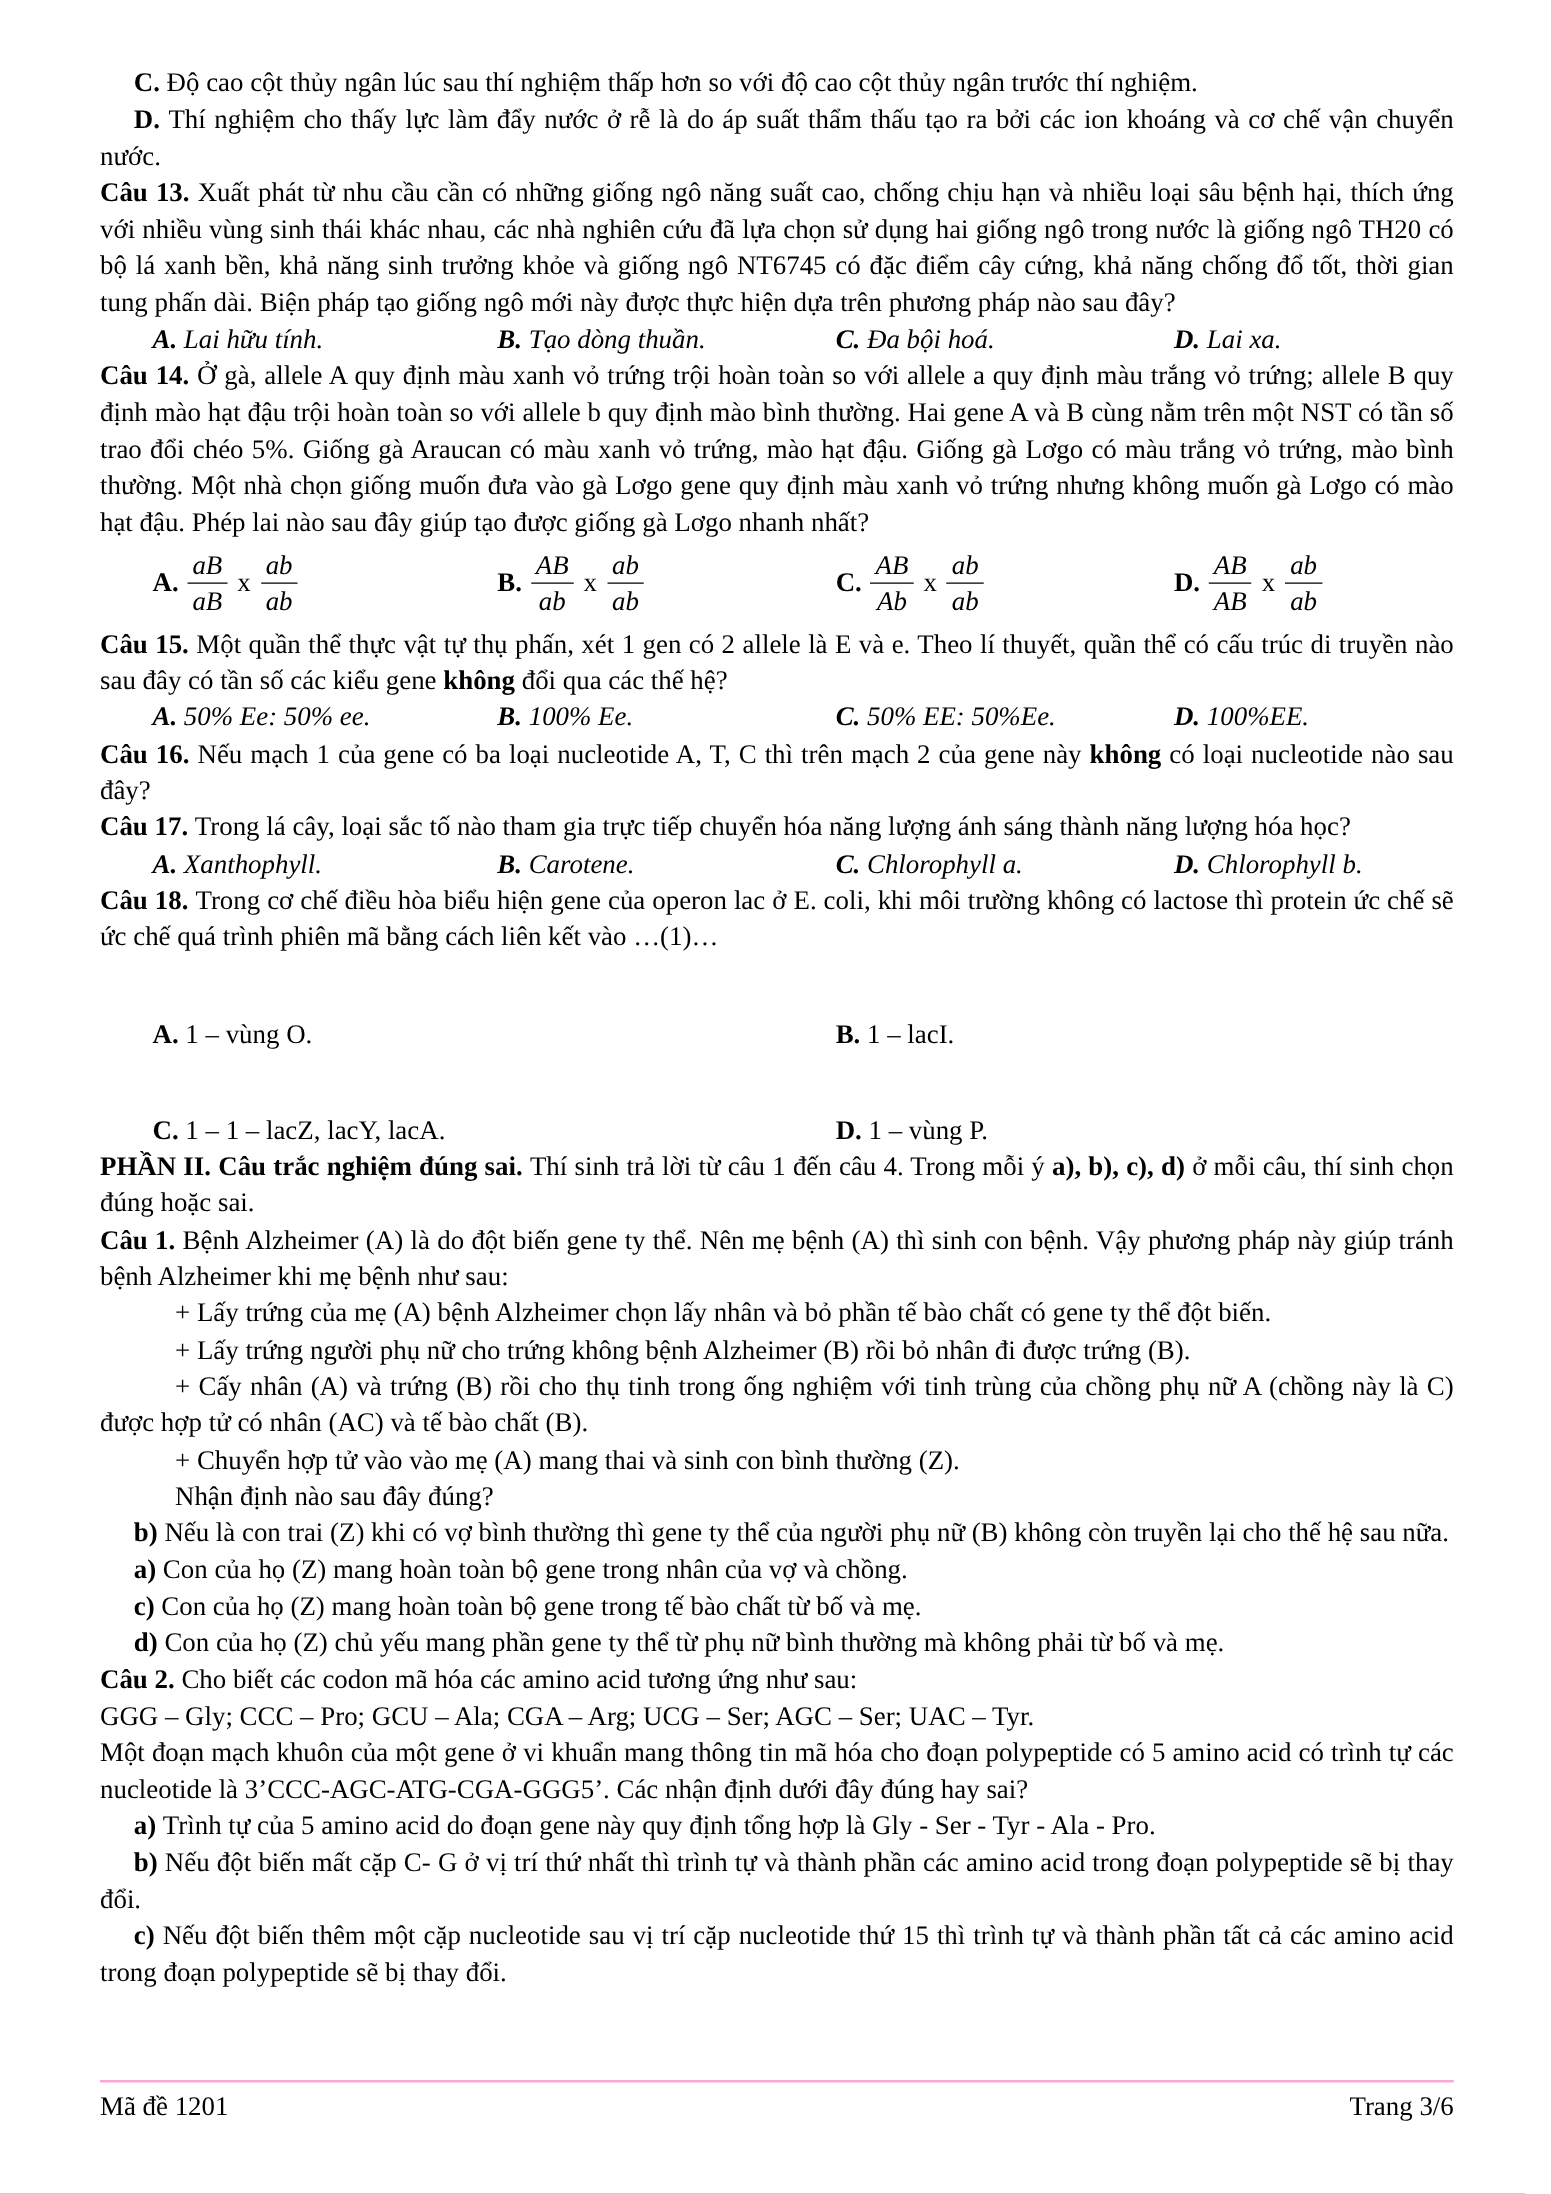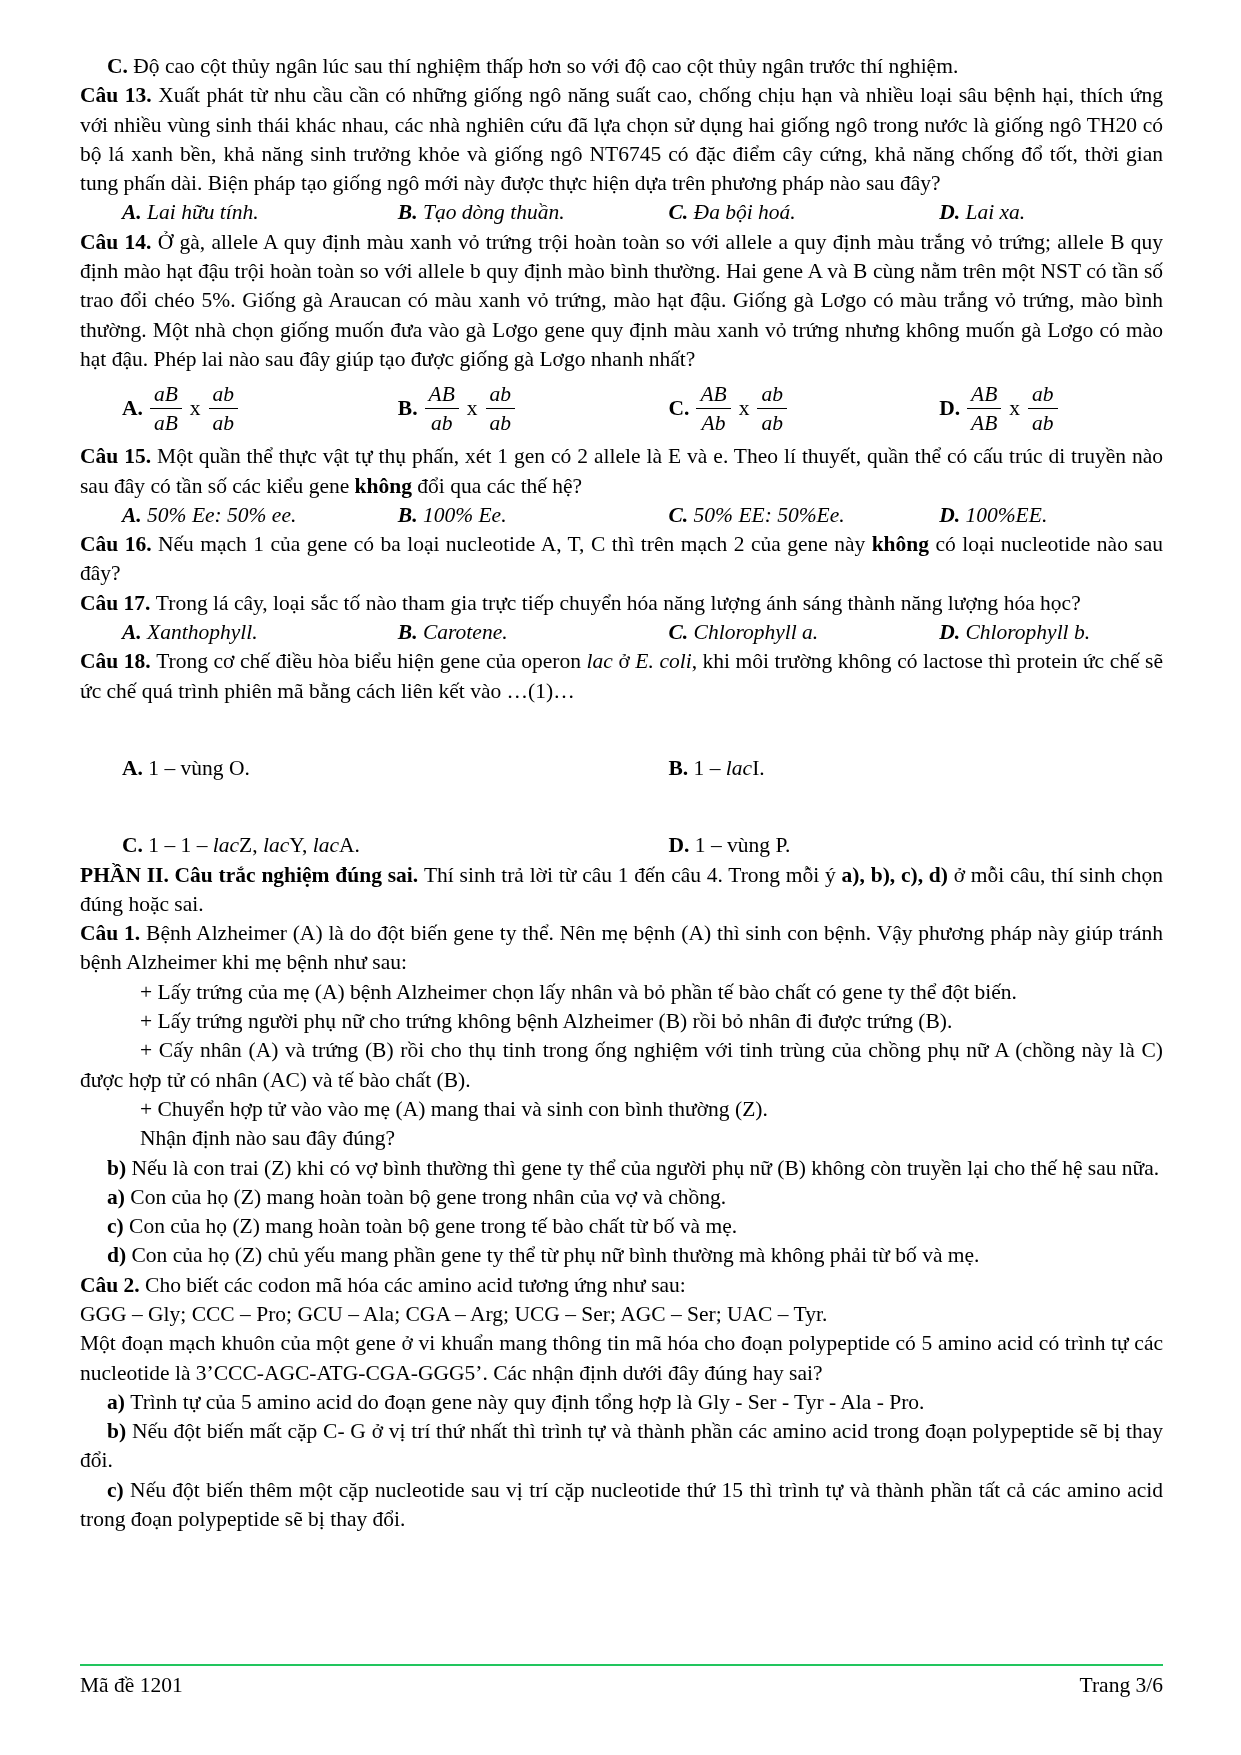--- a/index.html
+++ b/index.html
@@ -13,44 +13,45 @@
     padding:52px 78px 0 80px;
     overflow:hidden;
     margin:0 auto;
   }
   p.block{margin:0;text-align:justify;}
   .ind1{text-indent:27px;}
   .ind2{text-indent:37px;}
   .ind3{text-indent:60px;}
   .center{text-align:center;text-indent:0;}
   .bb{font-weight:bold;}
-  .ii{font-style:italic;}
+  .ii{}
   .o4{display:grid;grid-template-columns:26.5% 26% 26% auto;padding-left:42px;font-style:italic;}
   .o2{display:grid;grid-template-columns:52.5% auto;padding-left:42px;margin-top:48px;}
   .ocell{white-space:nowrap;overflow:visible;}
   .f4{display:grid;grid-template-columns:26.5% 26% 26% auto;padding-left:42px;align-items:center;height:68px;}
   .fitem{display:flex;align-items:center;}
   .fitem .flabel{font-weight:bold;margin-right:7px;}
   .frac{display:inline-block;text-align:center;font-style:italic;line-height:1.12;vertical-align:middle;font-family:Liberation Serif, serif;}
   .frac .fn{display:block;border-bottom:1.7px solid #000;padding:0 4px 2px;}
   .frac .fd{display:block;padding-top:2px;}
   .fx{padding:0 8px;}
   .footer{
     position:absolute;left:80px;right:78px;top:1664px;
-    border-top:2px solid #22c55e;
+    border-top:2px solid #f9a8d4;
     padding-top:5px;
     display:flex;justify-content:space-between;
   }
 </style>
 </head>
 <body>
 
 <div class="page">
   <div id="content">
       <p class="block ind1"><span class="bb">C. </span><span>Độ cao cột thủy ngân lúc sau thí nghiệm thấp hơn so với độ cao cột thủy ngân trước thí nghiệm.</span></p>
+      <p class="block ind1"><span class="bb">D. </span><span>Thí nghiệm cho thấy lực làm đẩy nước ở rễ là do áp suất thẩm thấu tạo ra bởi các ion khoáng và cơ chế vận chuyển nước.</span></p>
       <p class="block "><span class="bb">Câu 13. </span><span>Xuất phát từ nhu cầu cần có những giống ngô năng suất cao, chống chịu hạn và nhiều loại sâu bệnh hại, thích ứng với nhiều vùng sinh thái khác nhau, các nhà nghiên cứu đã lựa chọn sử dụng hai giống ngô trong nước là giống ngô TH20 có bộ lá xanh bền, khả năng sinh trưởng khỏe và giống ngô NT6745 có đặc điểm cây cứng, khả năng chống đổ tốt, thời gian tung phấn dài. Biện pháp tạo giống ngô mới này được thực hiện dựa trên phương pháp nào sau đây?</span></p>
       <div class="block o4">
         <span class="ocell"><span class="bb">A. </span><span>Lai hữu tính.</span></span>
         <span class="ocell"><span class="bb">B. </span><span>Tạo dòng thuần.</span></span>
         <span class="ocell"><span class="bb">C. </span><span>Đa bội hoá.</span></span>
         <span class="ocell"><span class="bb">D. </span><span>Lai xa.</span></span>
       </div>
       <p class="block "><span class="bb">Câu 14. </span><span>Ở gà, allele A quy định màu xanh vỏ trứng trội hoàn toàn so với allele a quy định màu trắng vỏ trứng; allele B quy định mào hạt đậu trội hoàn toàn so với allele b quy định mào bình thường. Hai gene A và B cùng nằm trên một NST có tần số trao đổi chéo 5%. Giống gà Araucan có màu xanh vỏ trứng, mào hạt đậu. Giống gà Lơgo có màu trắng vỏ trứng, mào bình thường. Một nhà chọn giống muốn đưa vào gà Lơgo gene quy định màu xanh vỏ trứng nhưng không muốn gà Lơgo có mào hạt đậu. Phép lai nào sau đây giúp tạo được giống gà Lơgo nhanh nhất?</span></p>
       <div class="f4">
         <span class="fitem">

